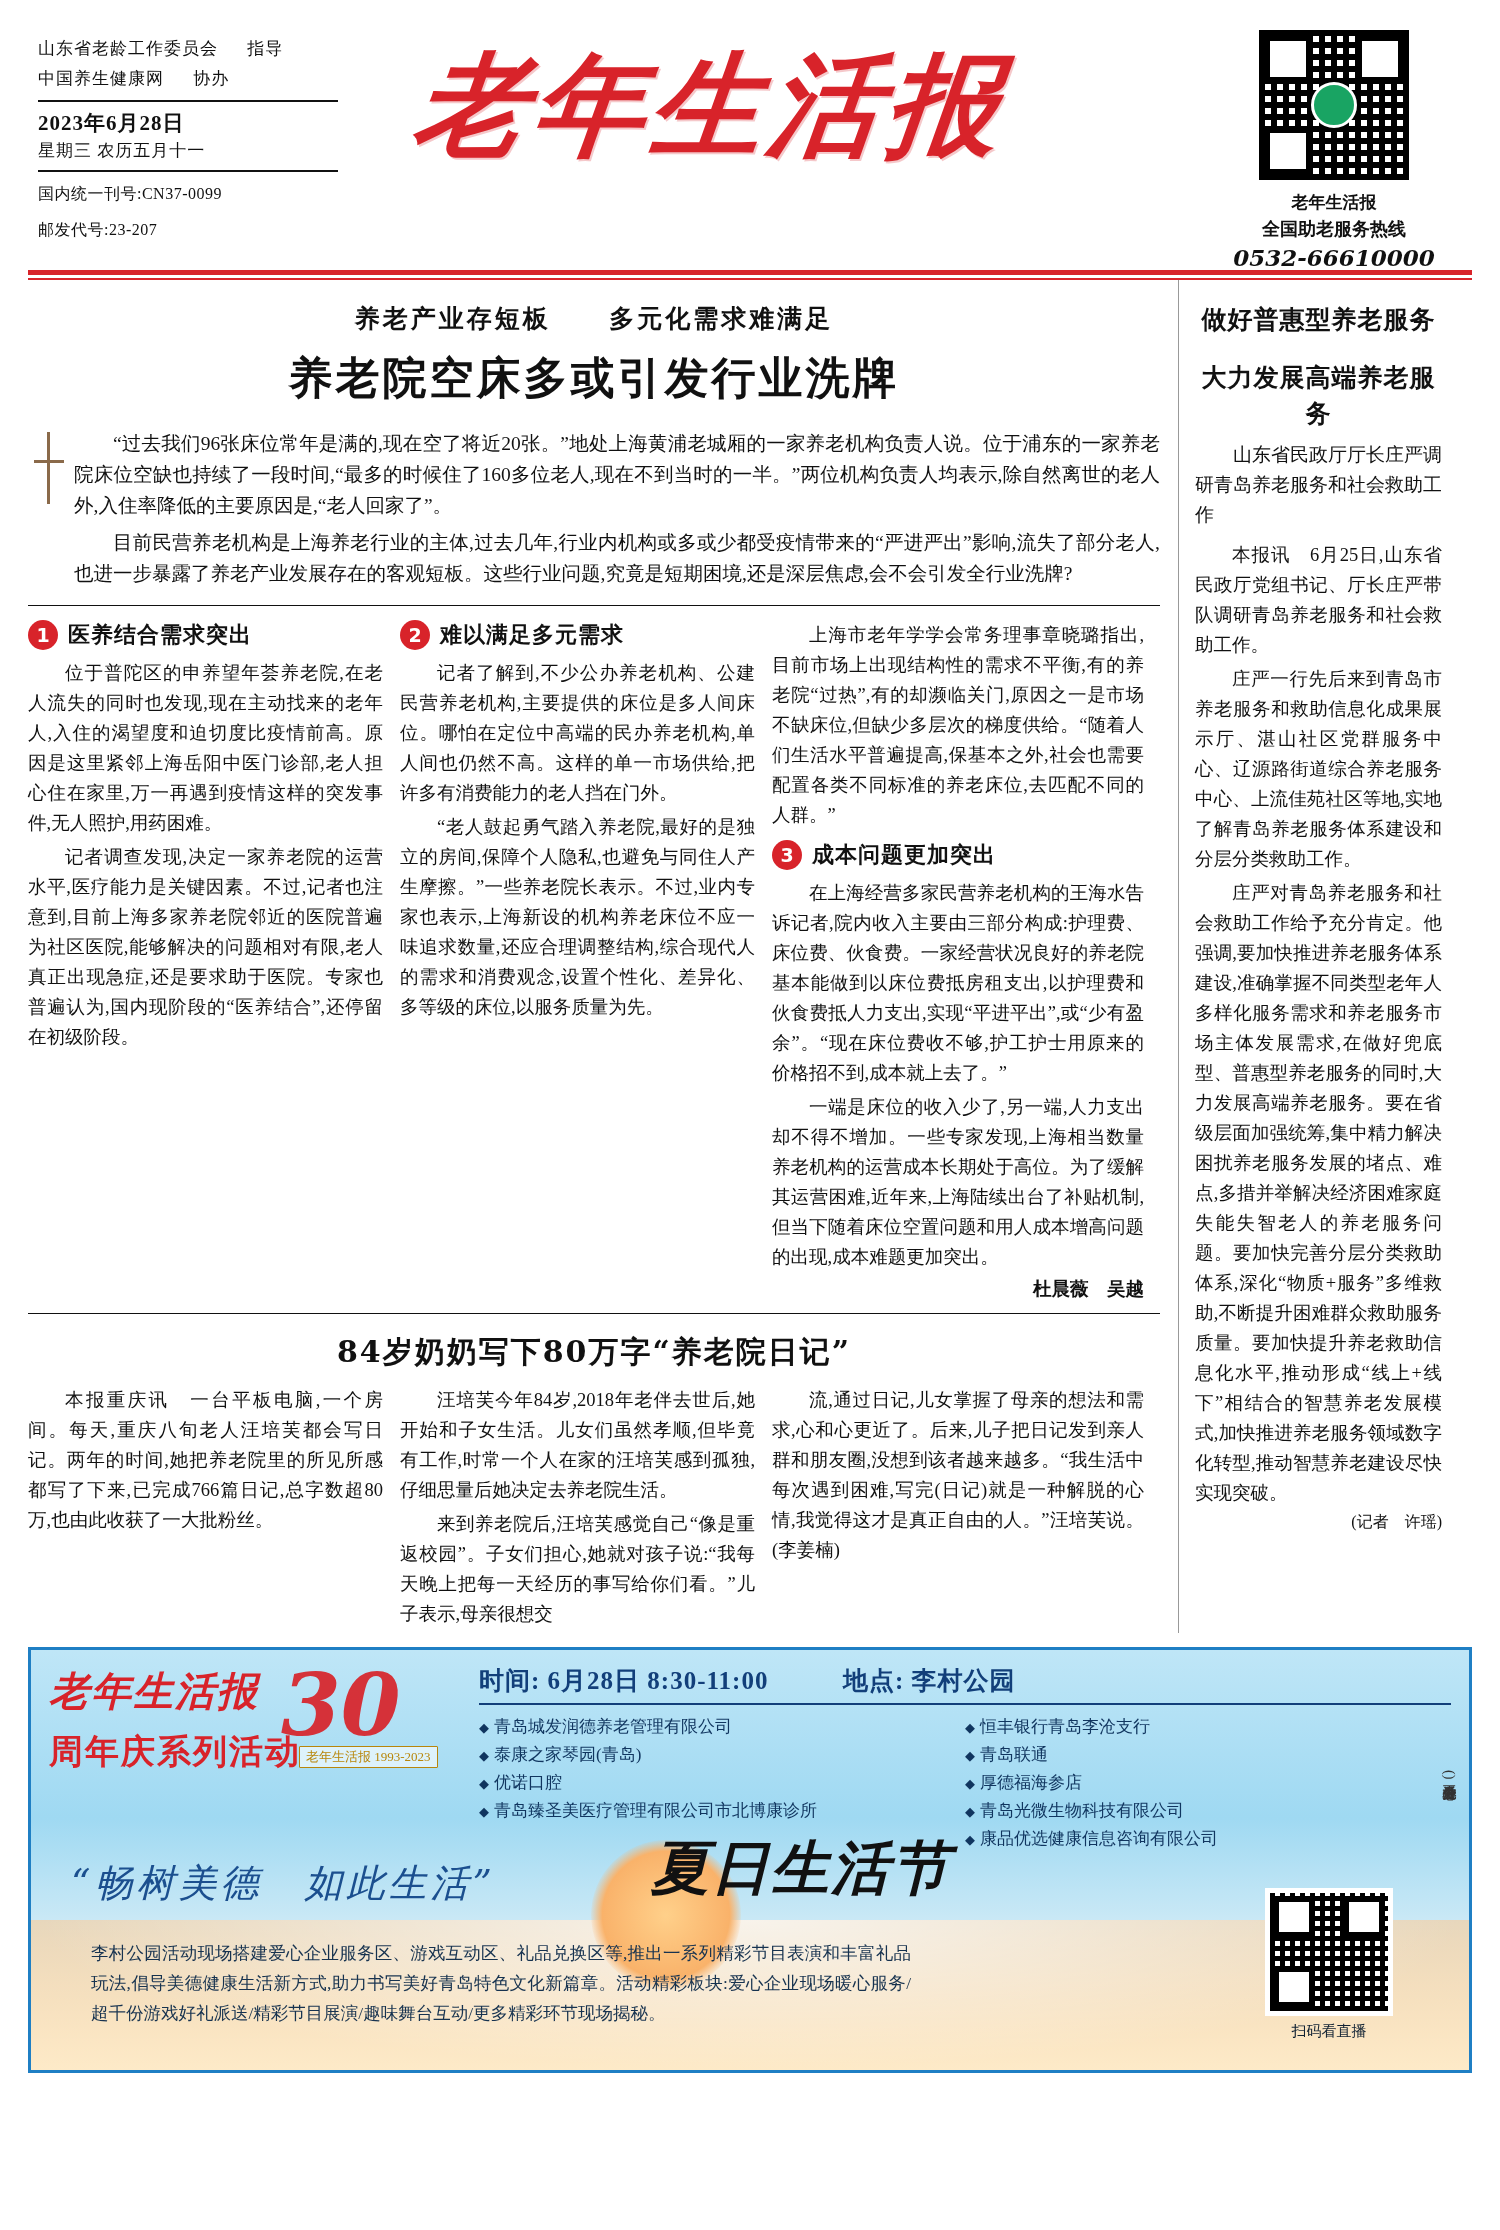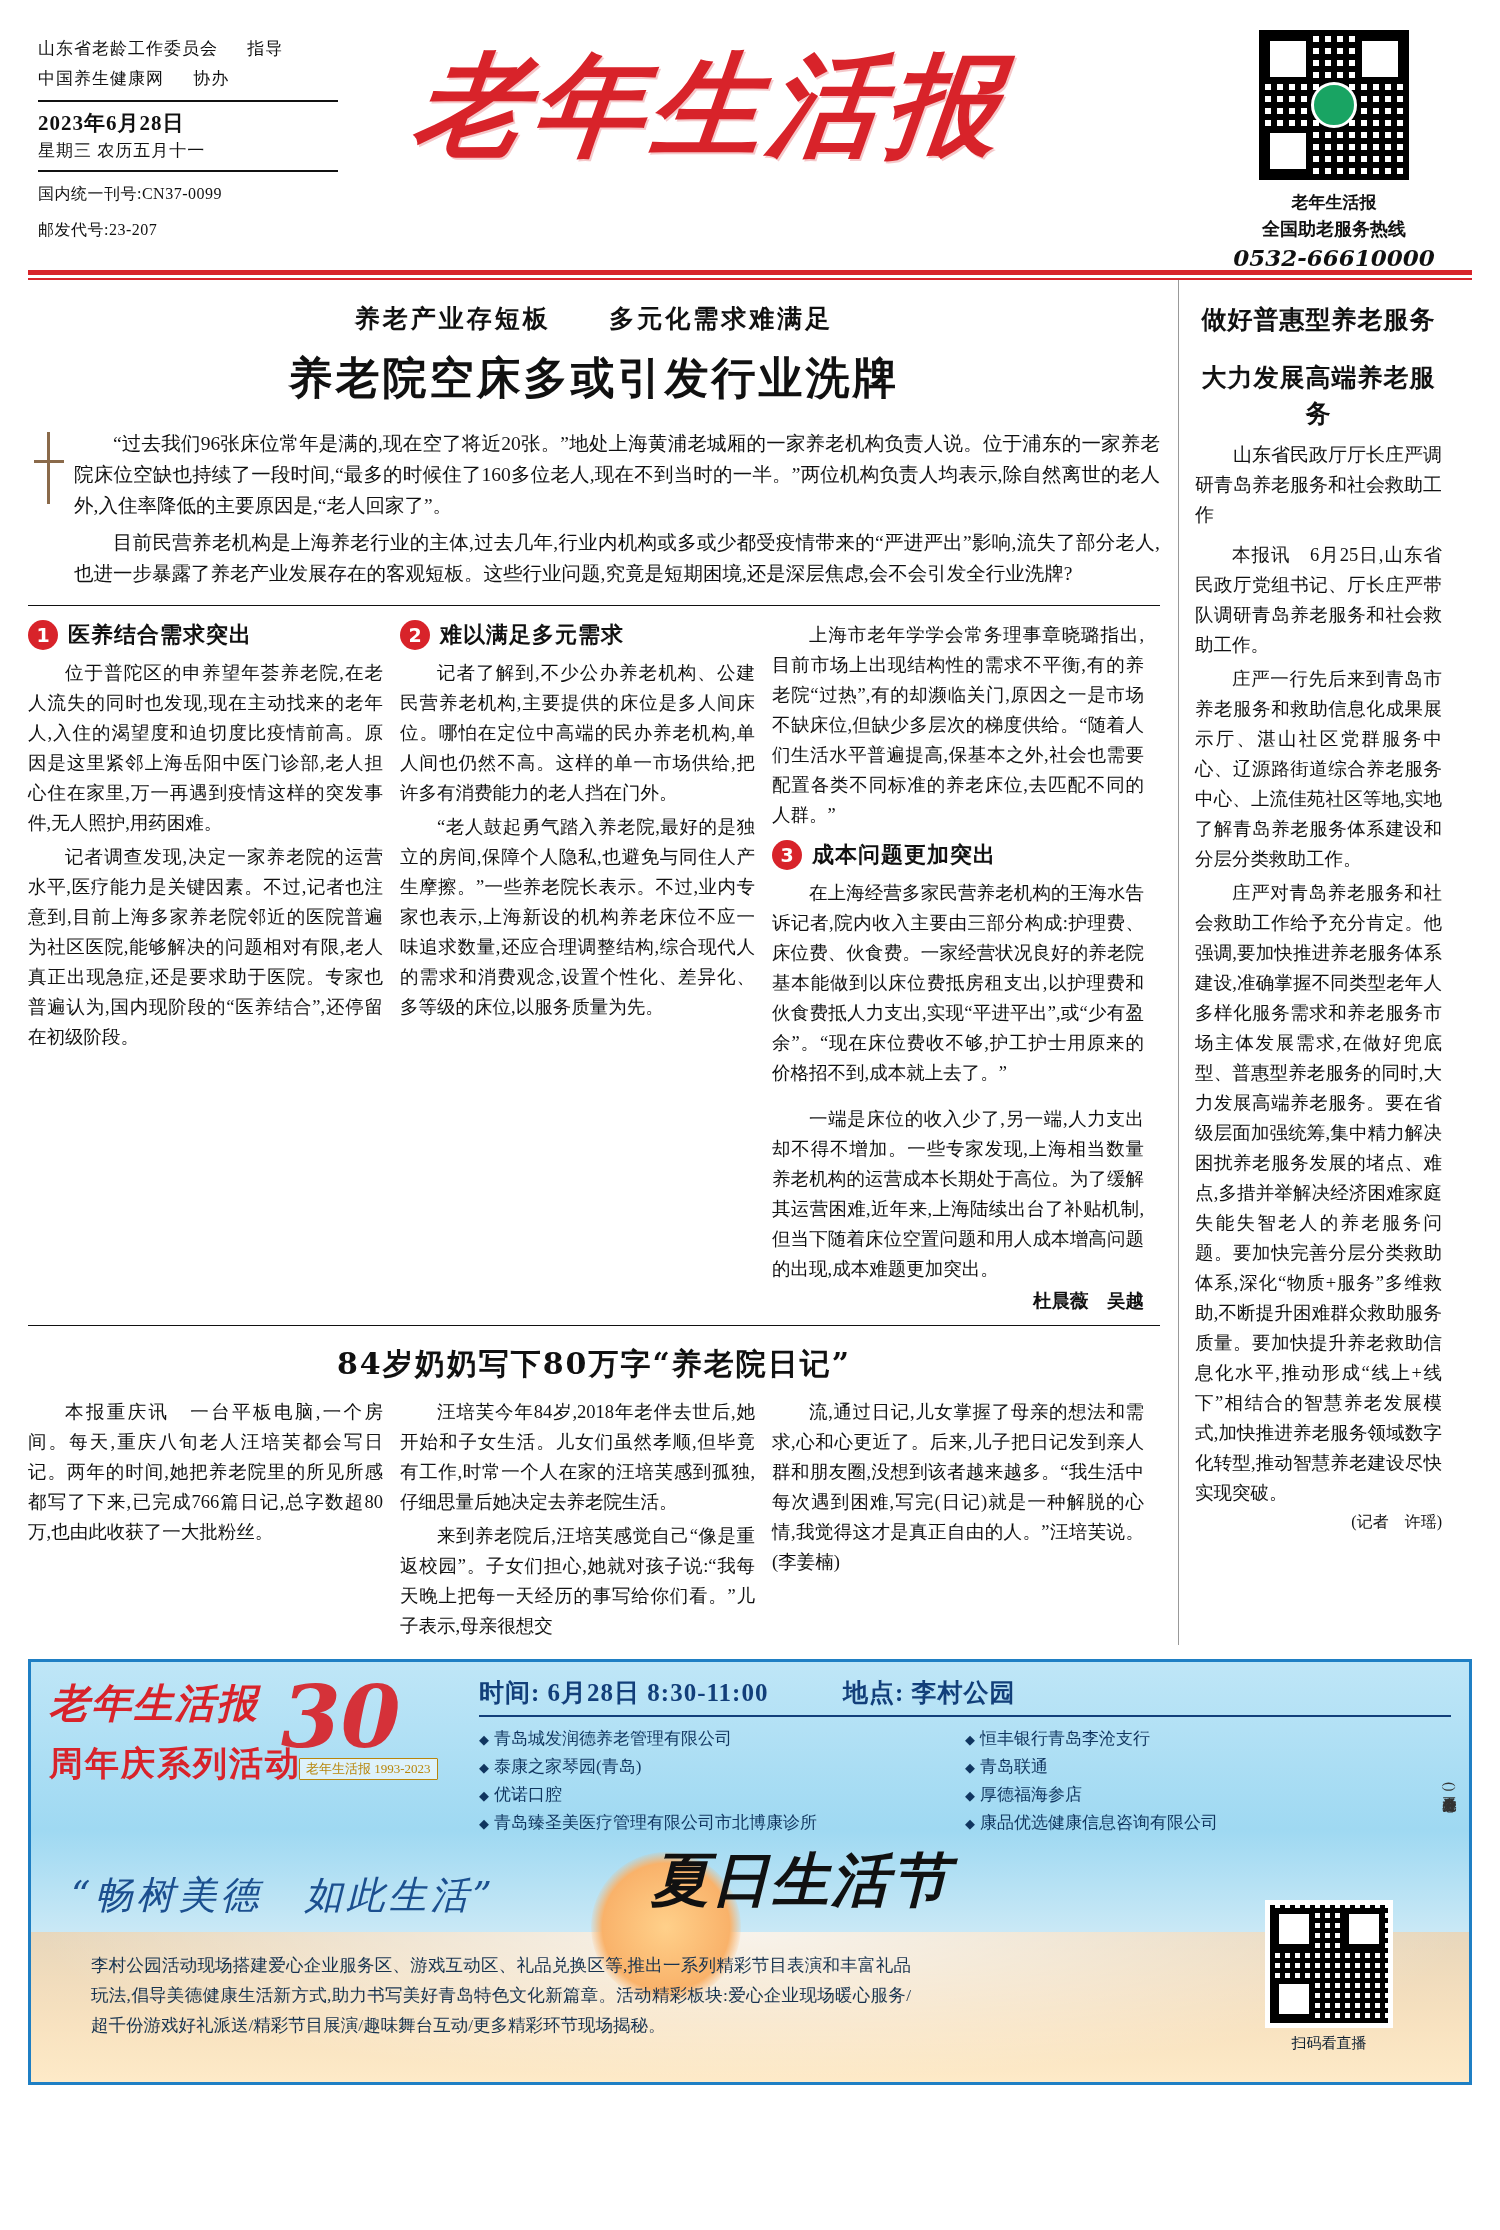--- a/index.html
+++ b/index.html
@@ -221,21 +221,21 @@
           <div class="c">
             <p>上海市老年学学会常务理事章晓璐指出,目前市场上出现结构性的需求不平衡,有的养老院“过热”,有的却濒临关门,原因之一是市场不缺床位,但缺少多层次的梯度供给。“随着人们生活水平普遍提高,保基本之外,社会也需要配置各类不同标准的养老床位,去匹配不同的人群。”</p>
             <div class="secthead" style="margin-top:10px;">
               <div class="numdot">3</div>
               <div class="secttitle">成本问题更加突出</div>
             </div>
             <p>在上海经营多家民营养老机构的王海水告诉记者,院内收入主要由三部分构成:护理费、床位费、伙食费。一家经营状况良好的养老院基本能做到以床位费抵房租支出,以护理费和伙食费抵人力支出,实现“平进平出”,或“少有盈余”。“现在床位费收不够,护工护士用原来的价格招不到,成本就上去了。”</p>
           </div>
         </div>
 
-        <div class="art3" style="margin-top:12px;">
+        <div class="art3" style="margin-top:0;">
           <div class="c"></div>
           <div class="c"></div>
           <div class="c">
             <p>一端是床位的收入少了,另一端,人力支出却不得不增加。一些专家发现,上海相当数量养老机构的运营成本长期处于高位。为了缓解其运营困难,近年来,上海陆续出台了补贴机制,但当下随着床位空置问题和用人成本增高问题的出现,成本难题更加突出。</p>
             <div class="byline">杜晨薇　吴越</div>
           </div>
         </div>
 
         <div class="hr-thin2"></div>
 
@@ -291,20 +291,21 @@
           <ul>
             <li>青岛城发润德养老管理有限公司</li>
             <li>泰康之家琴园(青岛)</li>
             <li>优诺口腔</li>
             <li>青岛臻圣美医疗管理有限公司市北博康诊所</li>
           </ul>
           <ul>
             <li>恒丰银行青岛李沧支行</li>
             <li>青岛联通</li>
             <li>厚德福海参店</li>
+            <li>青岛光微生物科技有限公司</li>
             <li>康品优选健康信息咨询有限公司</li>
           </ul>
         </div>
       </div>
     </div>
 
     <div class="ad-vert">(爱心企业排名不分先后)</div>
 
     <div class="ad-slogan">
       <div class="s1">“畅树美德　如此生活”</div>

